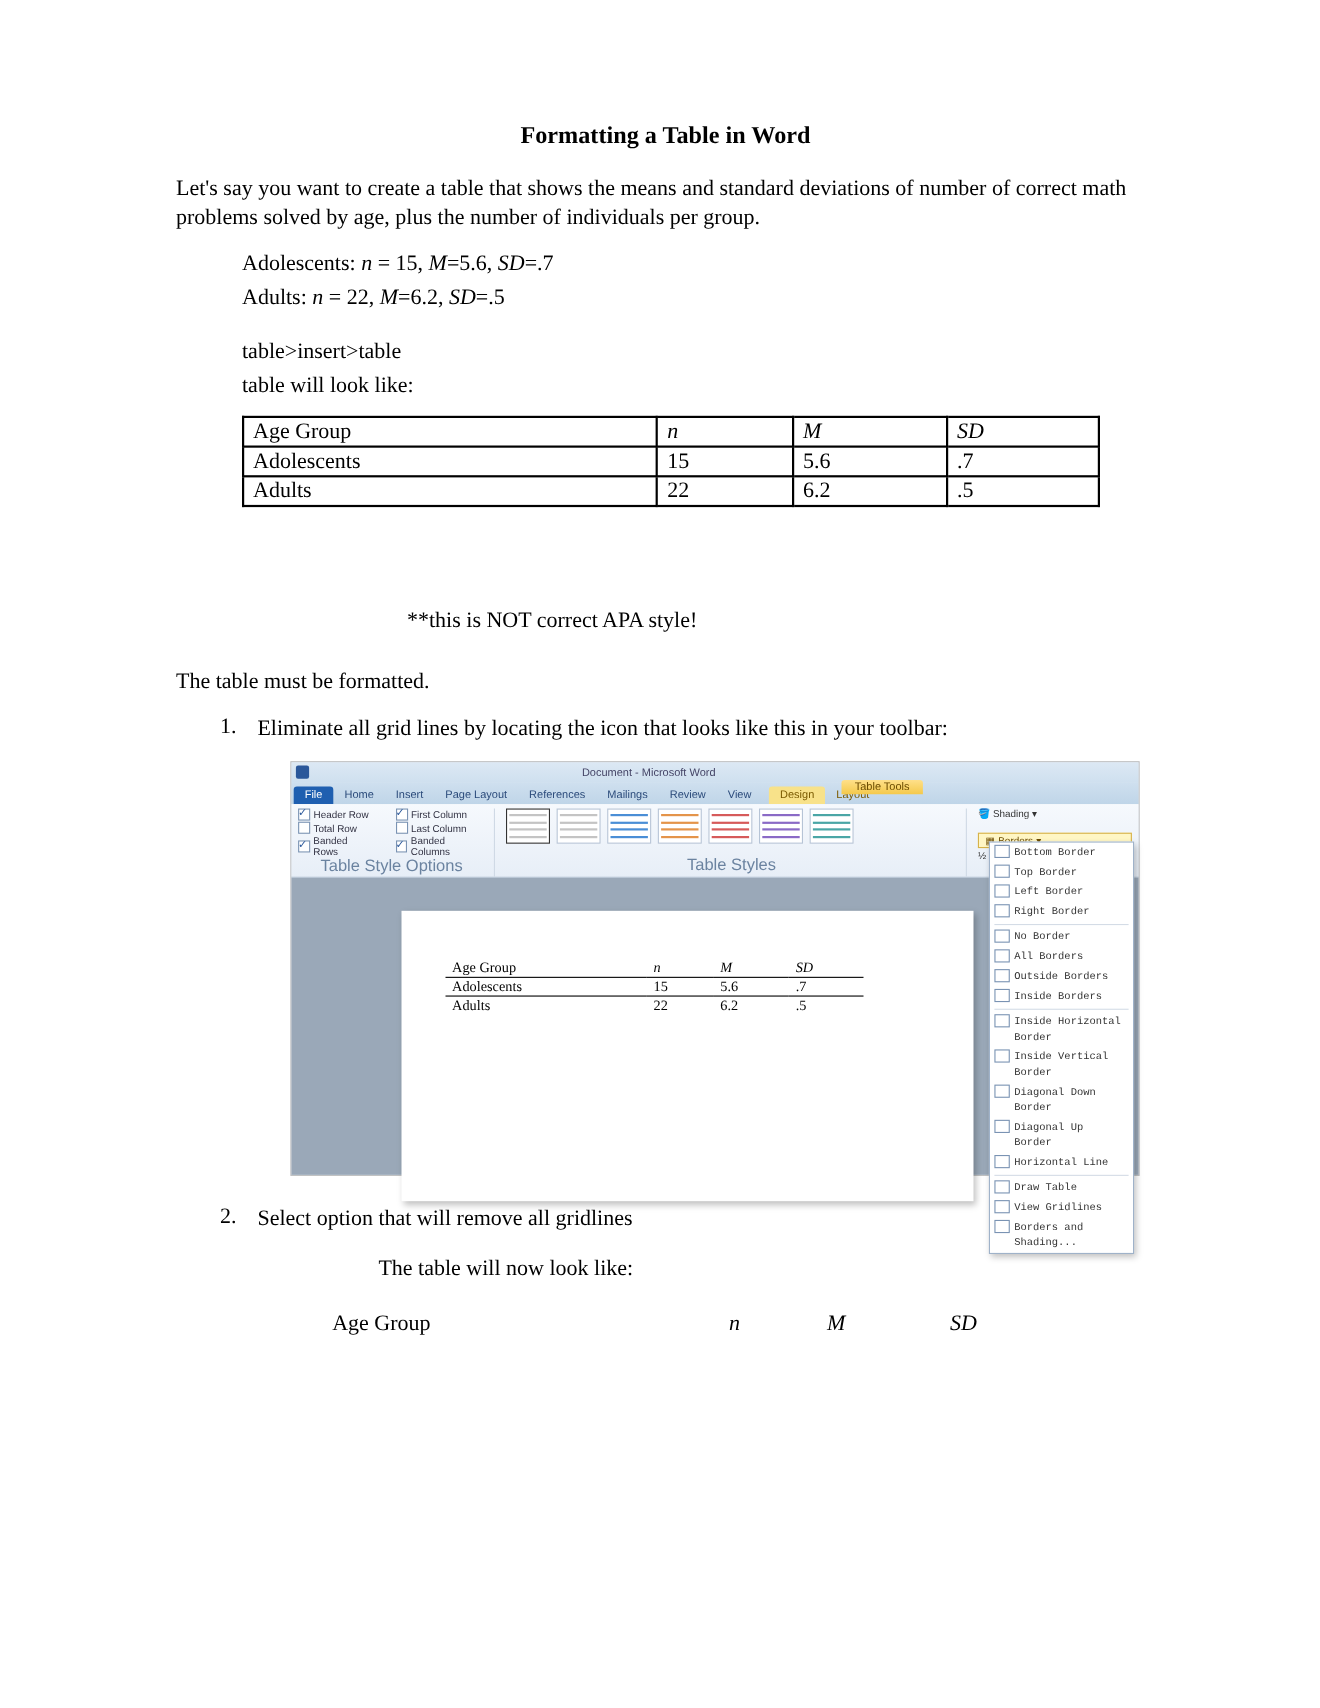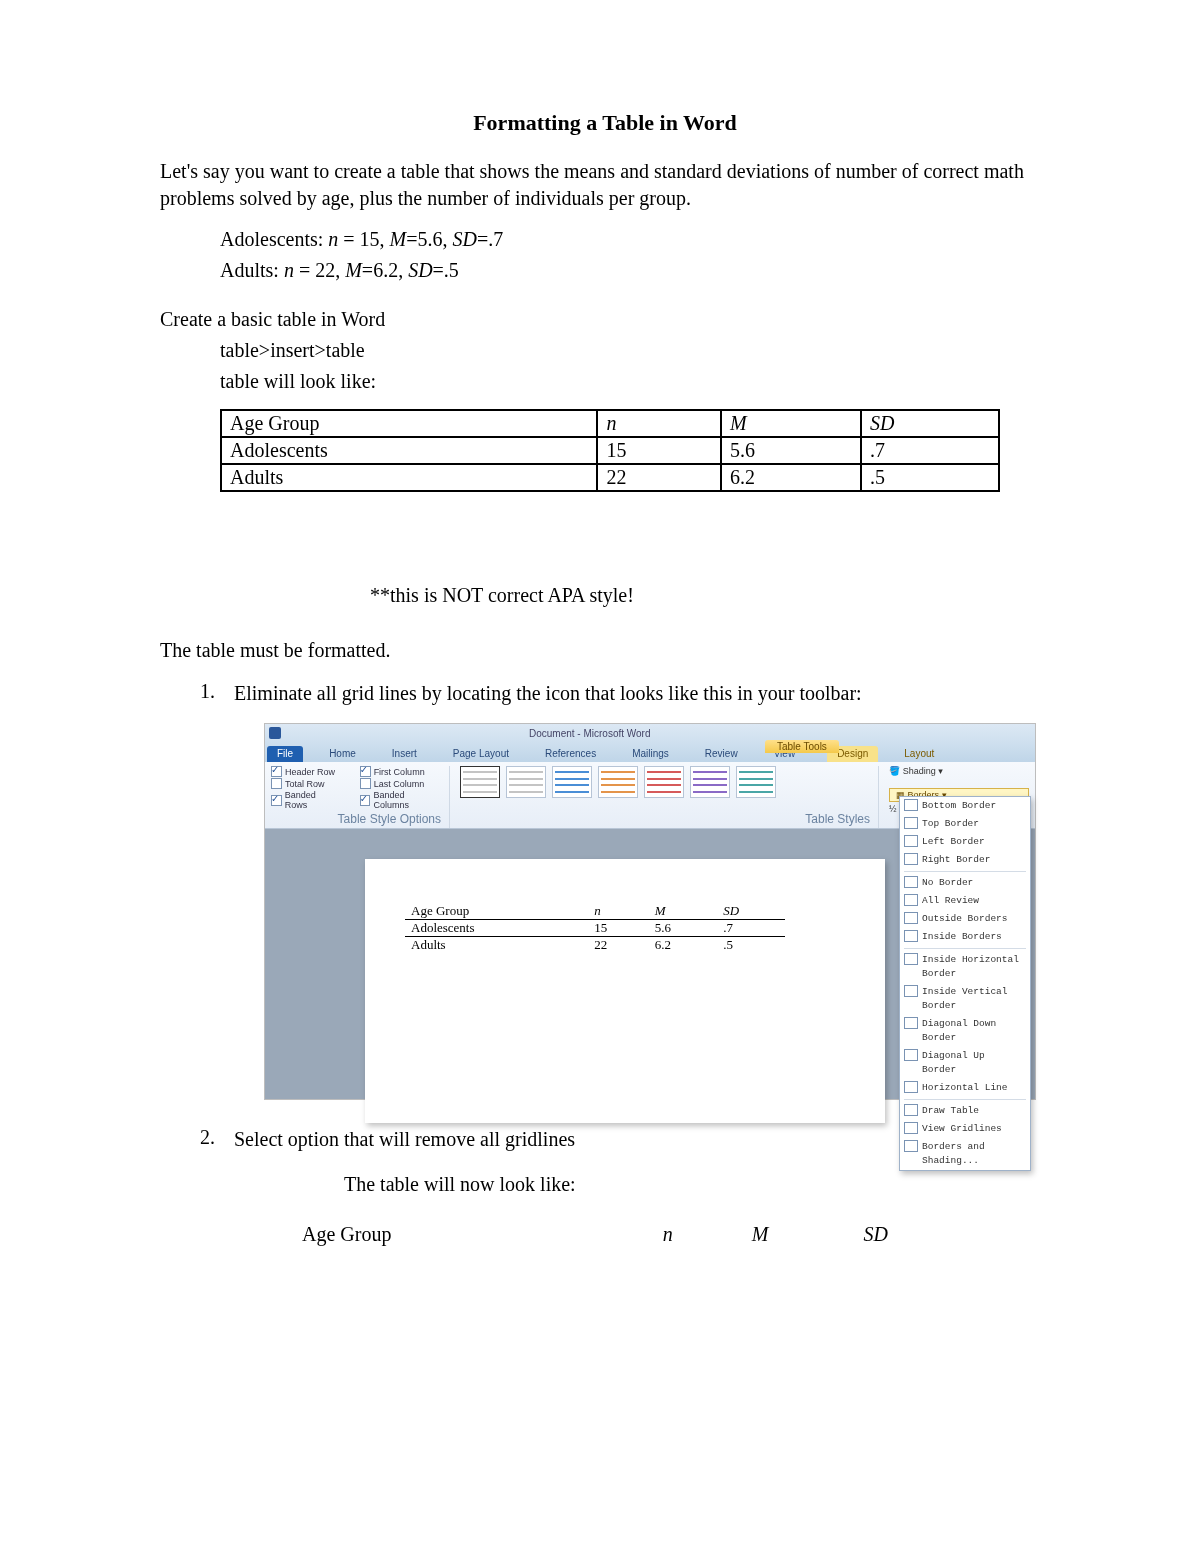--- a/index.html
+++ b/index.html
@@ -70,21 +70,21 @@
     gap: 4px;
     color: #446;
   }
   .qa-icon { width:12px;height:12px;background:#2a579a;border-radius:2px; }
   .word-ribbon-tabs {
     display: flex;
     align-items: flex-end;
     height: 20px;
     background: linear-gradient(#cfe0ef,#bfd5e8);
     padding-left: 2px;
-    gap: 16px;
+    gap: 0;
   }
   .word-ribbon-tabs .tab {
     padding: 2px 10px 3px 10px;
     font-size: 10px;
     color: #2a4a7a;
     cursor: default;
   }
   .word-ribbon-tabs .tab.file {
     background: #1f5fb0;
     color: #fff;
@@ -111,21 +111,21 @@
   .word-ribbon {
     height: 62px;
     background: linear-gradient(#f6f9fd,#e7eef7);
     border-bottom: 1px solid #b8c6d6;
     display: flex;
     padding: 4px 6px 0 6px;
     gap: 10px;
     position: relative;
   }
   .rg { border-right: 1px solid #cfd9e5; padding-right: 8px; display:flex;flex-direction:column;justify-content:space-between; }
-  .rg-label { font-size: 12px; color: #6b83a0; text-align:right; padding-bottom:2px;}
+  .rg-label { font-size: 15px; color: #6b83a0; text-align:center; padding-bottom:2px;}
   .opts { display:flex;flex-direction:column;gap:1px; }
   .opts label { display:flex;align-items:center;gap:3px;font-size:9px;color:#334; }
   .chk { width:9px;height:9px;border:1px solid #7a93b3;background:#fff;display:inline-block;position:relative;}
   .chk.on::after{content:"✓";position:absolute;top:-3px;left:-1px;font-size:10px;color:#2a579a;}
   .style-swatches { display:flex;gap:6px;align-items:center; }
   .sw { width:34px;height:26px;border:1px solid #b6c4d6;background:#fff;display:flex;flex-direction:column;justify-content:space-around;padding:2px;}
   .sw .ln{height:2px;background:#c4c4c4;}
   .sw.blue .ln{background:#4a8ed6;}
   .sw.orange .ln{background:#e4944a;}
   .sw.red .ln{background:#d65a5a;}
@@ -202,21 +202,20 @@
   <div class="para-block">
     <p class="indent1">
       <span>Adolescents: </span><span class="italic">n</span><span> = 15, </span><span class="italic">M</span><span>=5.6, </span><span class="italic">SD</span><span>=.7</span>
     </p>
     <p class="indent1">
       <span>Adults: </span><span class="italic">n</span><span> = 22, </span><span class="italic">M</span><span>=6.2, </span><span class="italic">SD</span><span>=.5</span>
     </p>
   </div>
 
   <div class="para-block" style="margin-top:22px;">
-    <p>Create a basic table in Word</p>
     <p class="indent2">table&gt;insert&gt;table</p>
     <p class="indent2">table will look like:</p>
   </div>
 
   <table class="basic">
     <tbody>
         <tr>
       <th>Age Group</th>
       <th class="italic">n</th>
       <th class="italic">M</th>
@@ -354,21 +353,21 @@
               <div style="font-size:9px;">½ pt</div>
             </div>
 
             <div class="borders-menu">
               <div class="mi">Bottom Border</div>
               <div class="mi">Top Border</div>
               <div class="mi">Left Border</div>
               <div class="mi">Right Border</div>
               <div class="sep"></div>
               <div class="mi">No Border</div>
-              <div class="mi">All Review</div>
+              <div class="mi">All Borders</div>
               <div class="mi">Outside Borders</div>
               <div class="mi">Inside Borders</div>
               <div class="sep"></div>
               <div class="mi">Inside Horizontal Border</div>
               <div class="mi">Inside Vertical Border</div>
               <div class="mi">Diagonal Down Border</div>
               <div class="mi">Diagonal Up Border</div>
               <div class="mi">Horizontal Line</div>
               <div class="sep"></div>
               <div class="mi">Draw Table</div>

